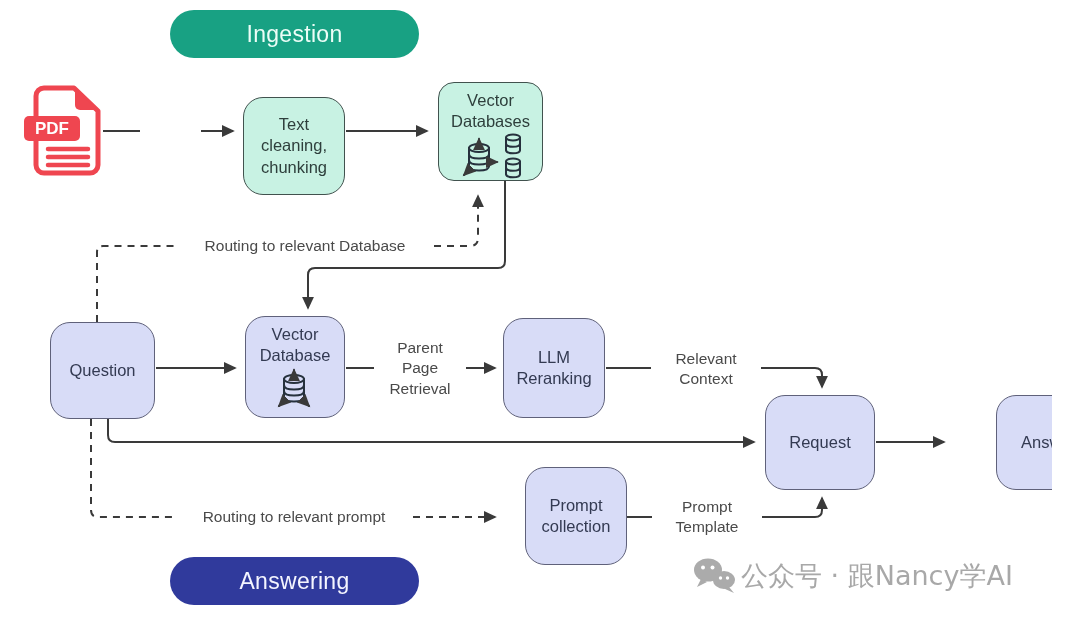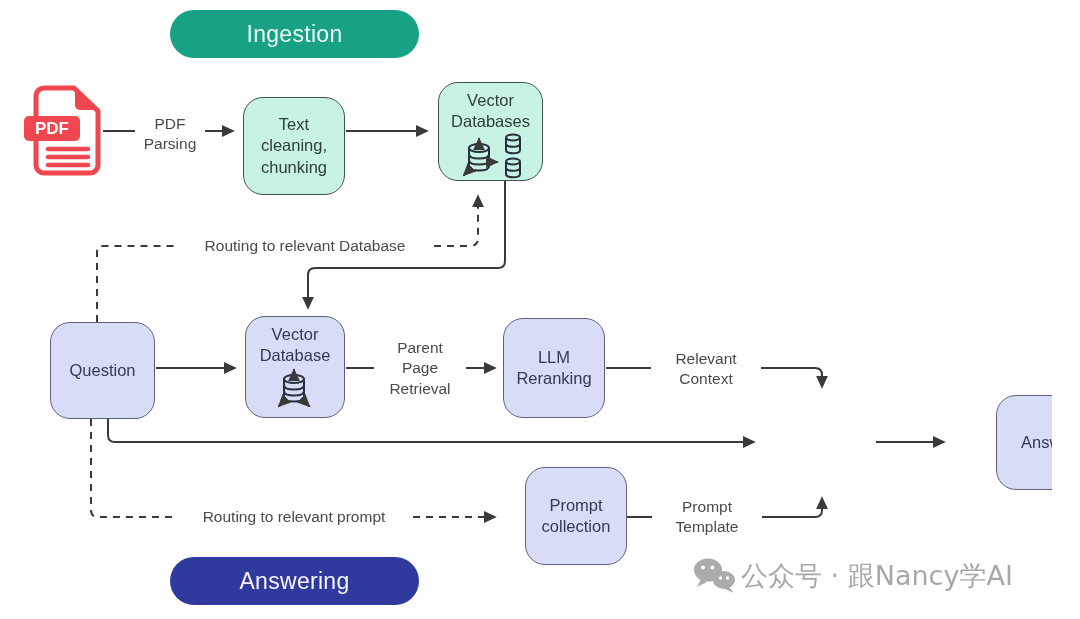--- a/index.html
+++ b/index.html
@@ -18,21 +18,21 @@
   #pill-ingestion{left:170px;top:10px;background:var(--ingestion-green,#18a183);color:#ecfdf7;}
   #pill-answering{left:170px;top:557px;background:var(--answering-indigo,#303a9c);color:#f4f5ff;}
   .node{
     position:absolute;border-radius:20px;border:1.6px solid #666;
     display:flex;flex-direction:column;align-items:center;justify-content:center;
     text-align:center;font-size:16.5px;line-height:1.3;padding:5px;box-sizing:border-box;
   }
   .node.mint{background:var(--mint-fill,#c8f2e3);border-color:var(--mint-border,#41524e);color:#2e3f3c;}
   .node.lav{background:var(--lavender-fill,#d8dcf7);border-color:var(--lavender-border,#5f617a);color:#333a52;}
   #node-text-cleaning{left:243px;top:82px;width:102px;height:98px;margin-top:15px;}
-  #node-vector-databases{left:438px;top:82px;width:105px;height:99px;padding-top:12px;}
+  #node-vector-databases{left:438px;top:82px;width:105px;height:99px;padding-top:12px;border-radius:16px;}
   #node-question{left:50px;top:322px;width:105px;height:97px;}
   #node-vector-database{left:245px;top:316px;width:100px;height:102px;}
   #node-llm-reranking{left:503px;top:318px;width:102px;height:100px;}
   #node-request{left:765px;top:395px;width:110px;height:95px;}
   #node-answer{left:955px;top:395px;width:105px;height:95px;margin-left:41px;}
   #node-prompt-collection{left:505px;top:467px;width:102px;height:98px;margin-left:20px;}
   .db-cluster{display:flex;align-items:center;gap:2px;margin-top:1px;}
   .db-col{display:flex;flex-direction:column;gap:1px;}
   .edge-label{
     position:absolute;transform:translate(-50%,-50%);
@@ -154,30 +154,32 @@
   </div>
 
   <div class="node lav" id="node-question">
     <div>Question</div>
   </div>
 
   <div class="node lav" id="node-llm-reranking">
     <div>LLM Reranking</div>
   </div>
 
+  <div class="node lav" id="node-request">
+    <div>Request</div>
+  </div>
 
   <div class="node lav" id="node-answer">
     <div>Answer</div>
   </div>
 
   <div class="node lav" id="node-prompt-collection">
     <div>Prompt collection</div>
   </div>
 
-  <div class="edge-label" id="lbl-pdf-parsing">PDF Parsing</div>
   <div class="edge-label" id="lbl-routing-database">Routing to relevant Database</div>
   <div class="edge-label" id="lbl-parent-page">Parent Page Retrieval</div>
   <div class="edge-label" id="lbl-relevant-context">Relevant Context</div>
   <div class="edge-label" id="lbl-routing-prompt">Routing to relevant prompt</div>
   <div class="edge-label" id="lbl-prompt-template">Prompt Template</div>
 
   <div class="watermark">
     <svg width="44" height="37" viewBox="0 0 44 37">
       <g fill="#ababab">
         <ellipse cx="15" cy="13" rx="14" ry="11.5"></ellipse>

